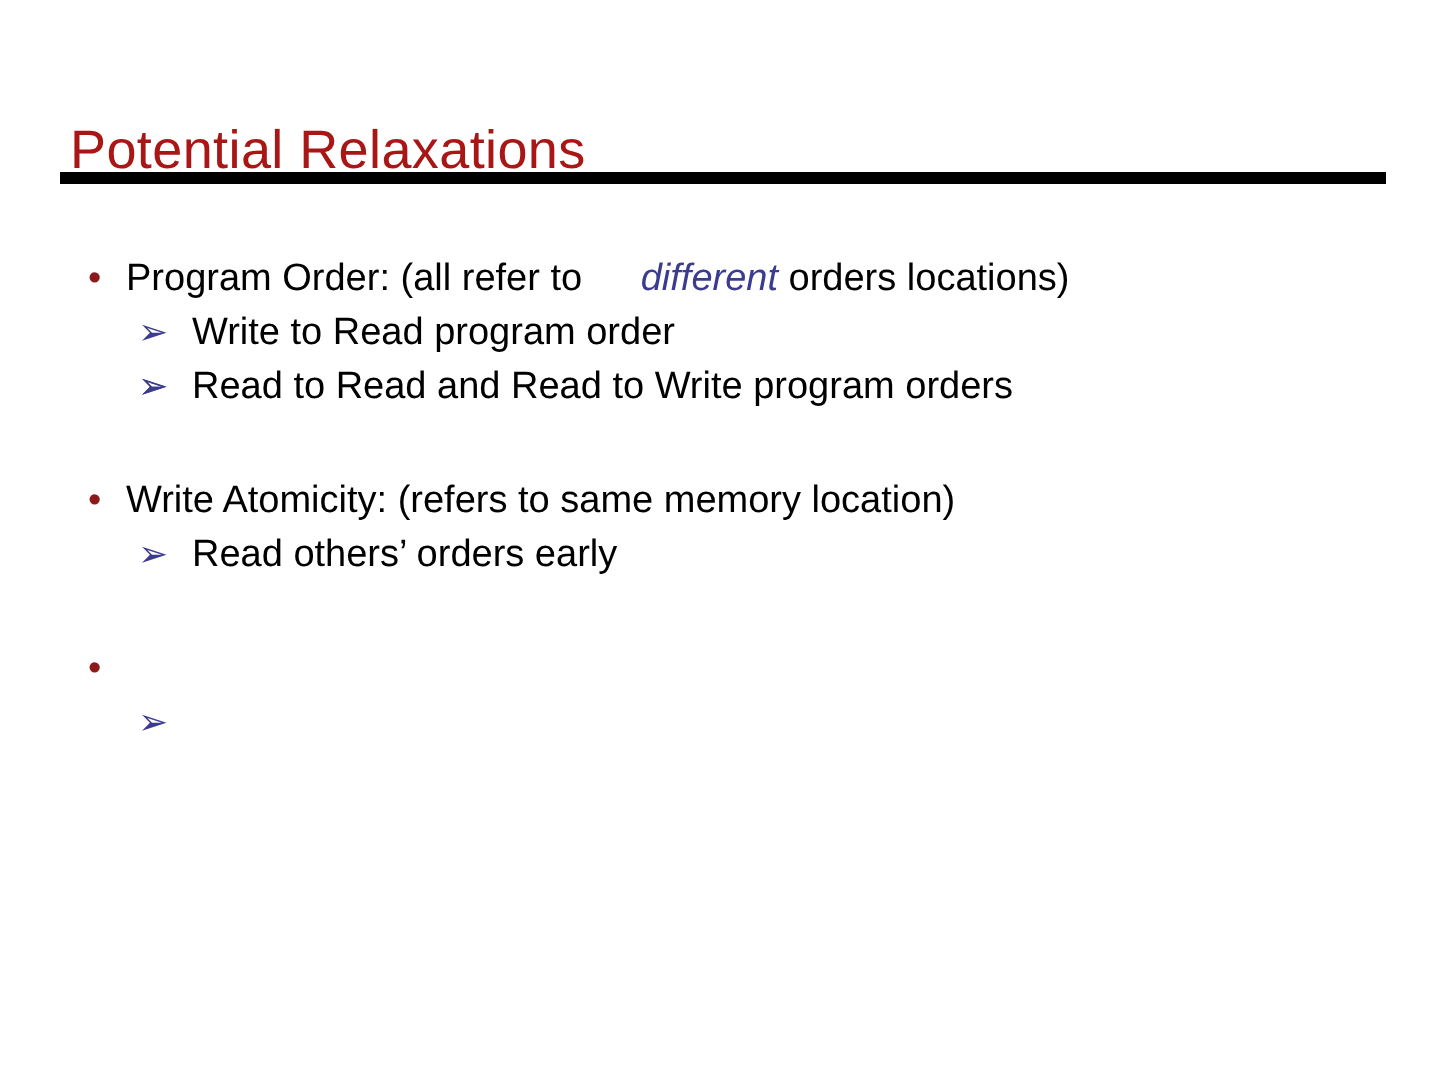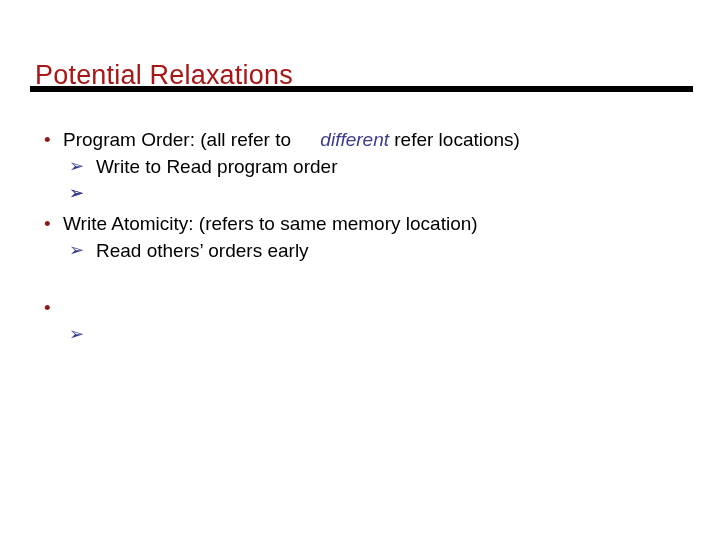--- a/index.html
+++ b/index.html
@@ -113,30 +113,30 @@
 <div id="slide">
 
   <h1 id="slide-title">Potential Relaxations</h1>
 
   <div id="title-rule"></div>
 
   <div id="body-content">
 
     <div class="bullet-group">
       <div class="lvl1">
-        <span class="dot">•</span><span>Program Order:  (all refer to </span><span class="emph-italic">different</span><span> refer locations)</span>
+        <span class="dot">•</span><span>Program Order:  (all refer to </span><span class="emph-italic">different</span><span> orders locations)</span>
       </div>
       <div class="lvl2">
         <span class="arrow">➢</span><span>Write to Read program order</span>
       </div>
       <div class="lvl2">
         <span class="arrow">➢</span>
       </div>
       <div class="lvl2">
-        <span class="arrow">➢</span>
+        <span class="arrow">➢</span><span>Read to Read and Read to Write program orders</span>
       </div>
     </div>
 
     <div class="bullet-group">
       <div class="lvl1">
         <span class="dot">•</span><span>Write Atomicity: (refers to same memory location)</span><span class="emph-italic"></span><span></span>
       </div>
       <div class="lvl2">
         <span class="arrow">➢</span><span>Read others’ orders early</span>
       </div>

